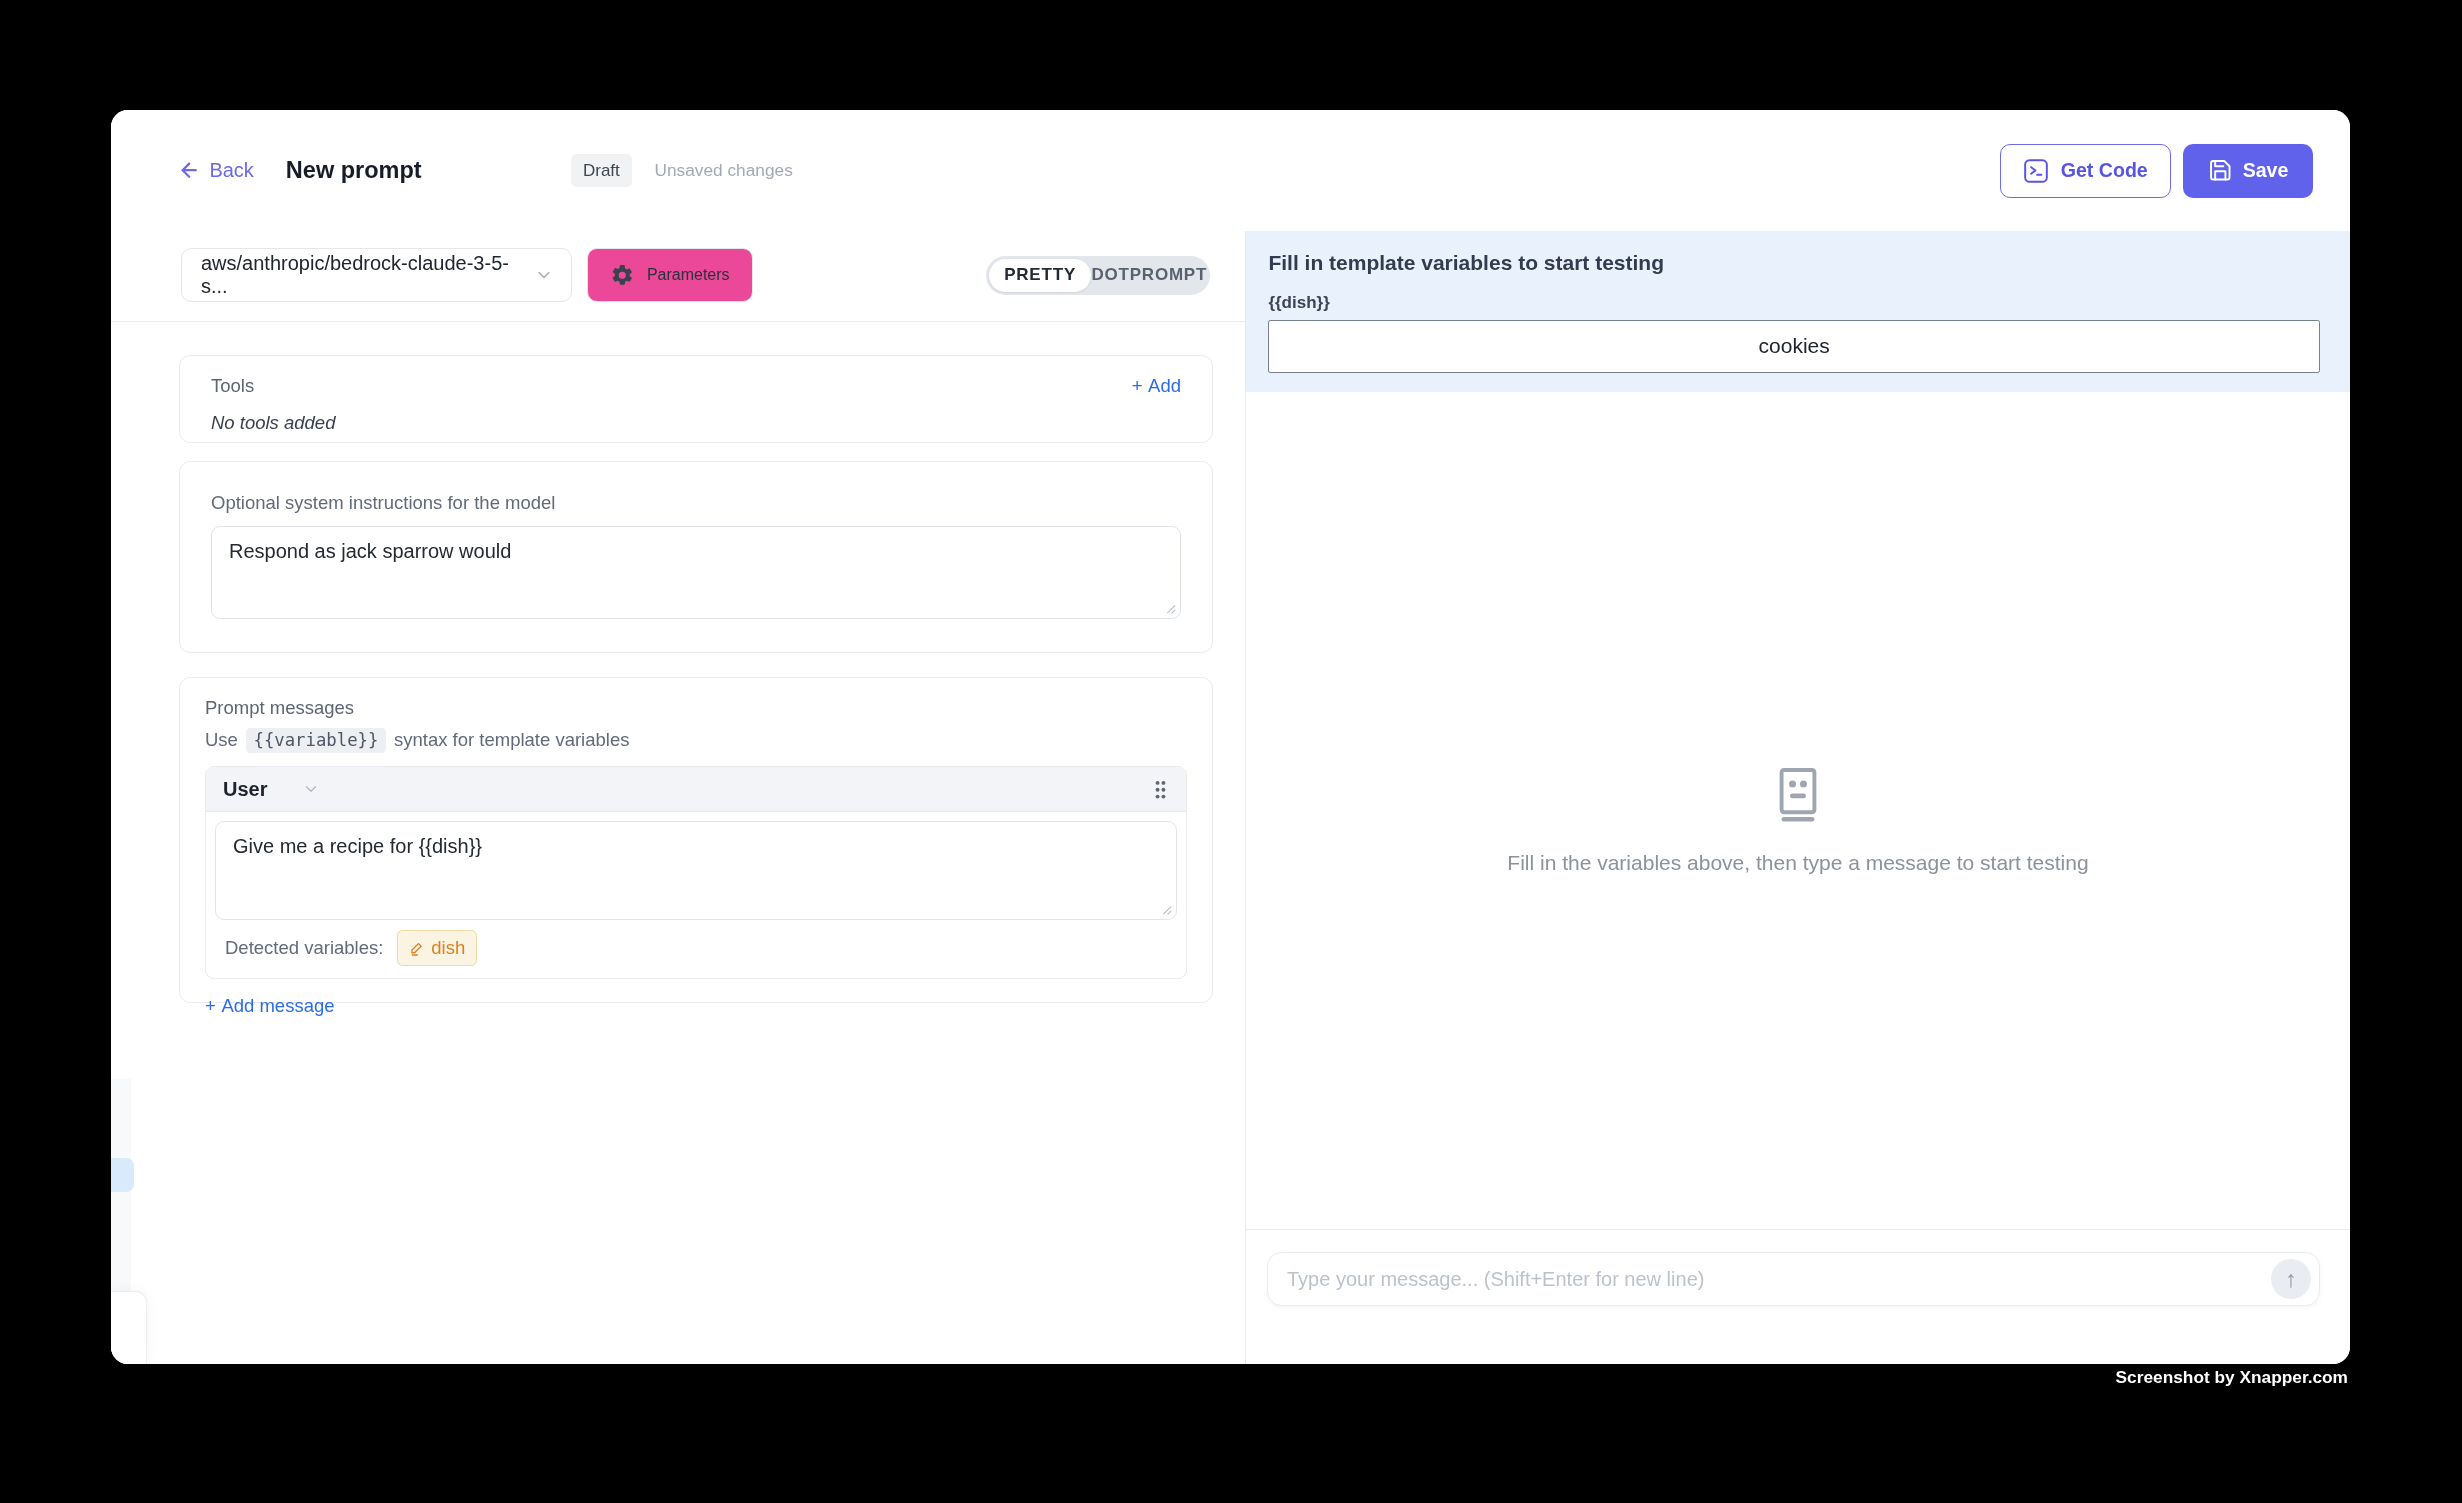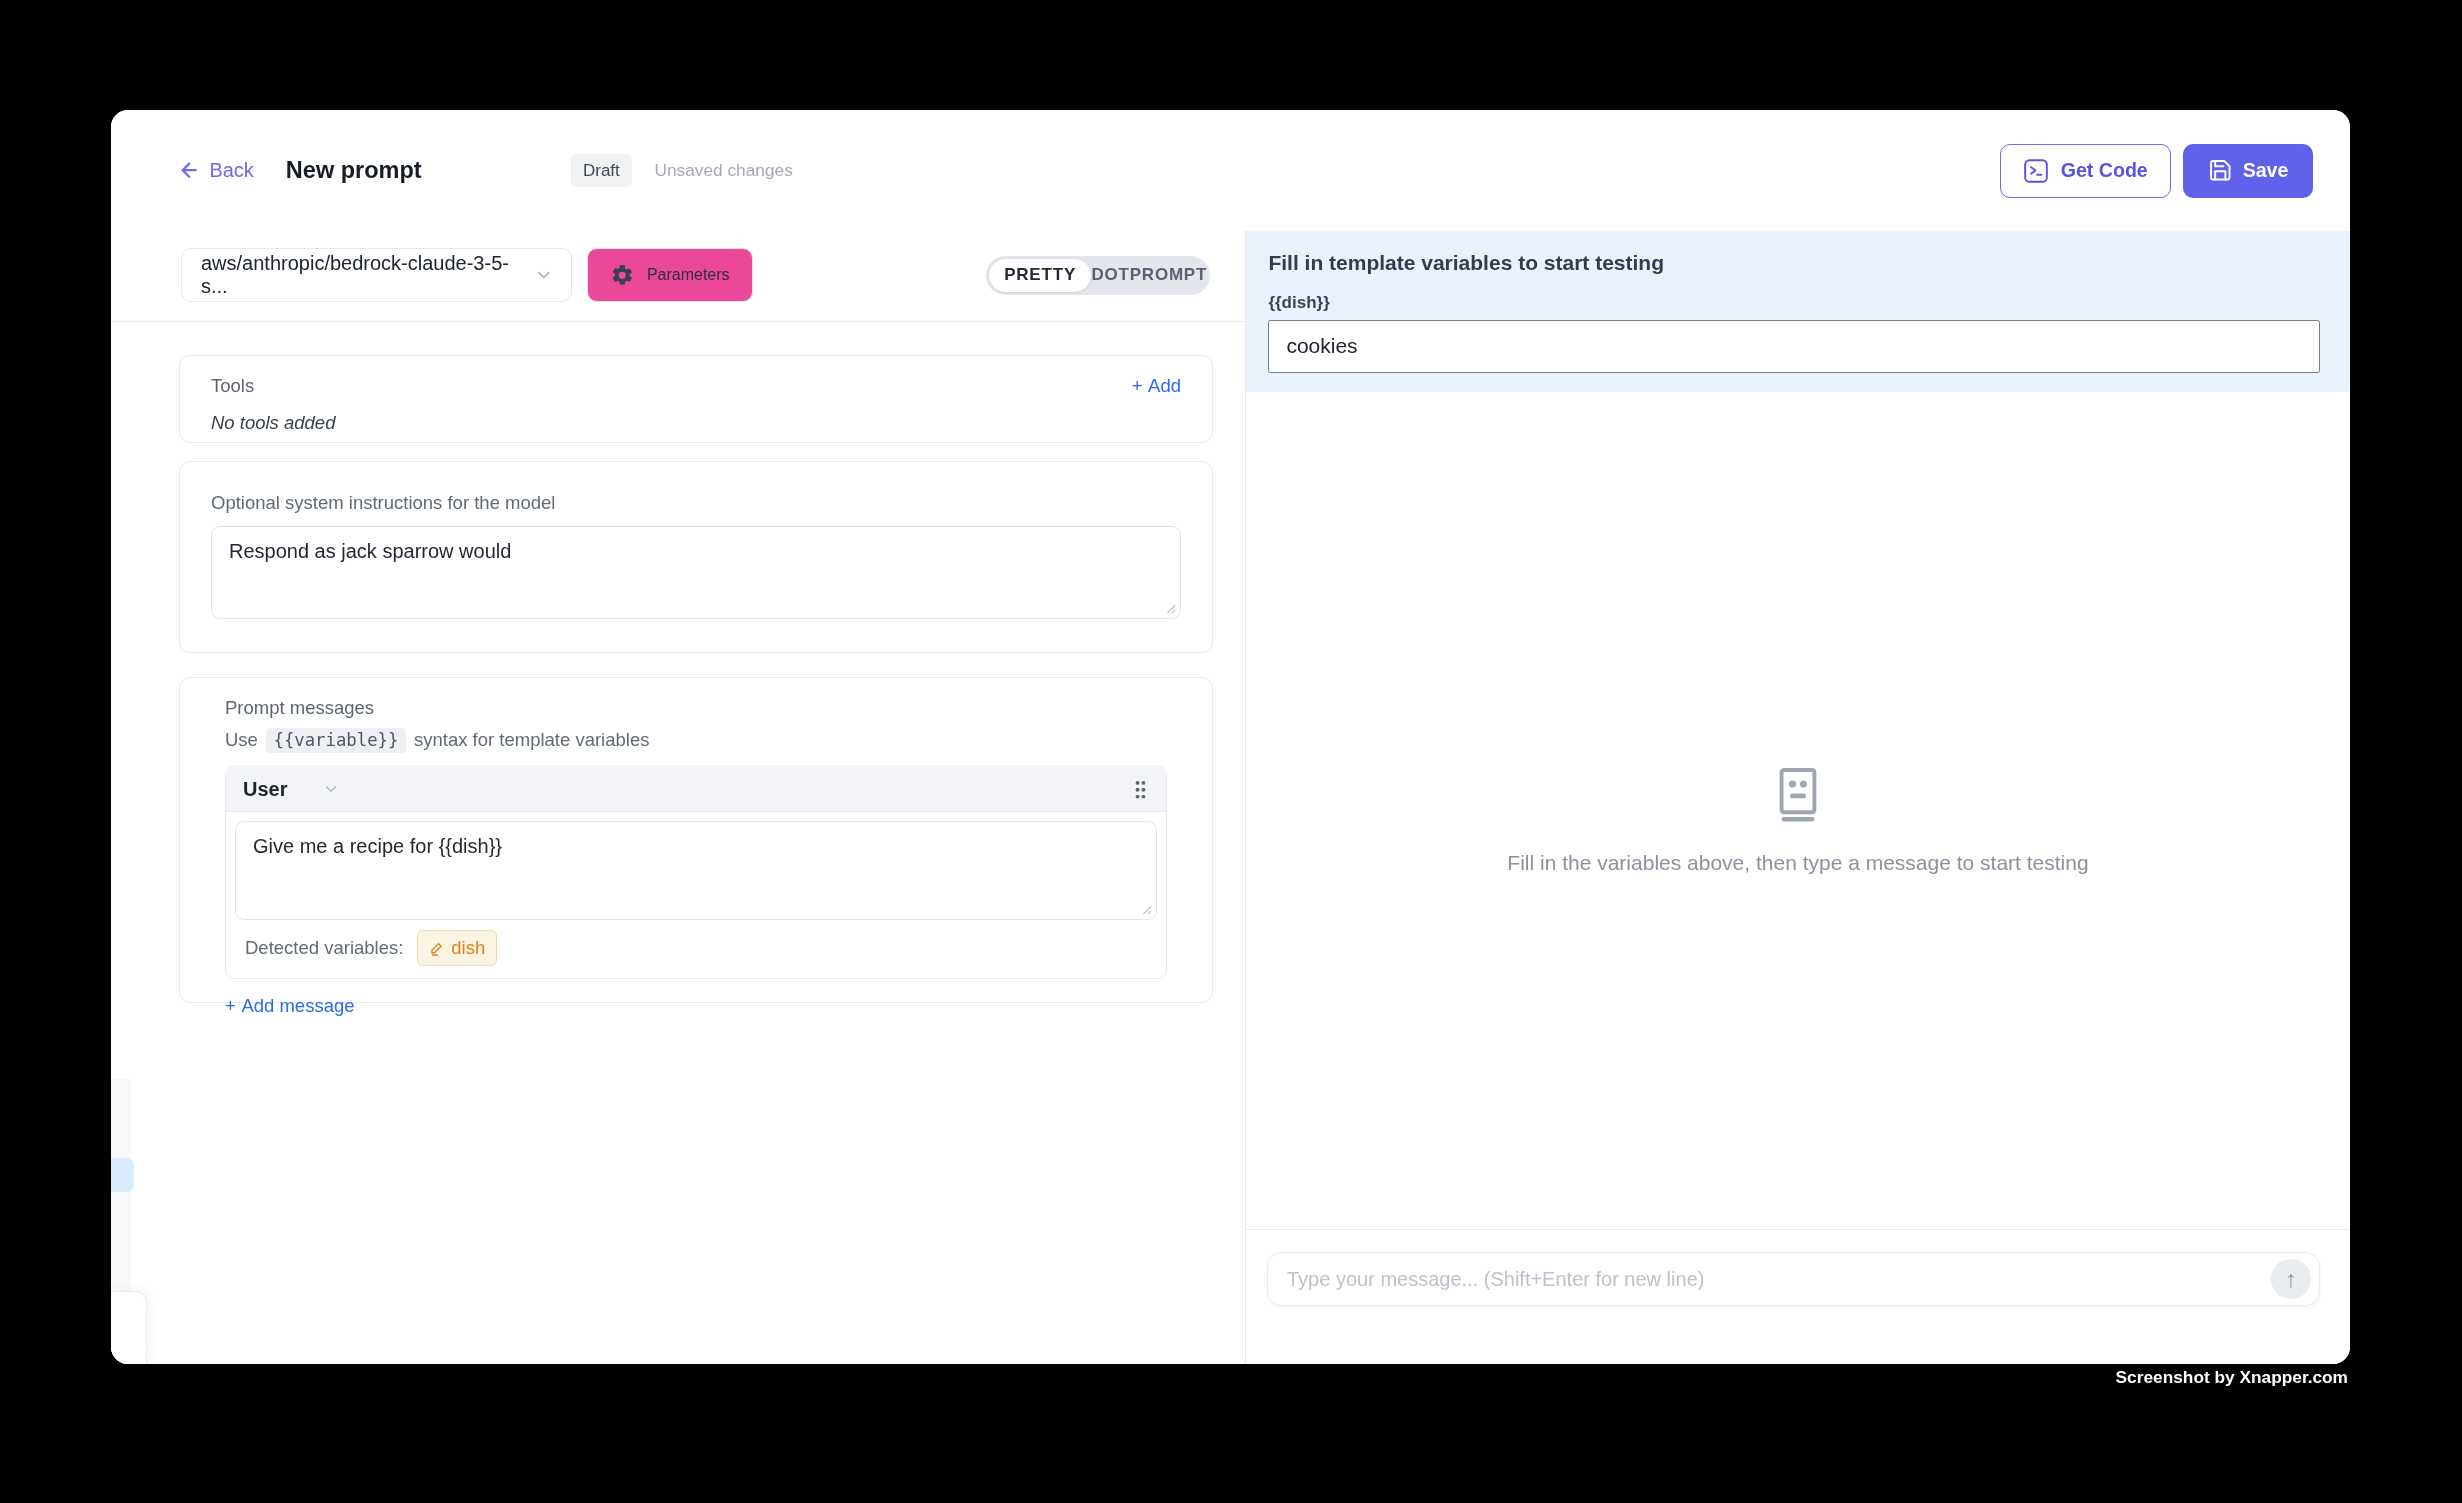--- a/index.html
+++ b/index.html
@@ -38,40 +38,40 @@
   .tools-top { display:flex; align-items:center; justify-content:space-between; }
   .tools-empty { margin-top:14.6px; font-size:18.5px; color:#3a414e;font-style:italic; }
 
   .dev-card { margin-top:18px; height:192px; padding:19px 31px; }
   .hint { margin-top:11.2px; font-size:18.5px; color:#626a79; }
   .ta-wrap { position:relative; margin-top:12.3px; }
   textarea.ta { width:100%; border:1.1px solid #e0e3e8; border-radius:9px; padding:12.3px 17px; font-size:20px; color:#242932; font-family:"Liberation Sans", sans-serif; resize:none; outline:none; display:block; }
   .dev-ta { height:93px; }
   .resize-glyph { position:absolute; right:4.5px; bottom:5.6px; }
 
-  .prompt-card { margin-top:23.5px; height:326px; padding:19px 45px; }
+  .prompt-card { margin-top:23.5px; height:326px; padding:19px 25px; }
   .hint-row { margin-top:9px; display:flex; align-items:center; gap:7.8px; font-size:18.5px; color:#626a79; }
   .code-chip { font-family:"DejaVu Sans Mono", monospace; font-size:17.3px; background:#edeff2; color:#4d5765; border-radius:4.5px; padding:2.8px 7.8px; }
   .msg-block { margin-top:13.4px; border:1.1px solid #e8eaee; border-radius:9px; overflow:hidden; }
   .msg-header { height:45px; background:#f2f4f7; border-bottom:1.1px solid #e8eaee; display:flex; align-items:center; padding:0 17px; }
   .role-select { display:flex; align-items:center; gap:35px; font-size:20px; font-weight:600; color:#1d222c; cursor:pointer; }
   .drag-handle { margin-left:auto; cursor:grab; display:flex; }
   .msg-body { padding:9px 9px 0 9px; }
   .msg-ta { height:99px; border-radius:7.8px; }
   .detected-row { display:flex; align-items:center; gap:13.4px; padding:10px 9px 12.3px 10px; }
   .detected-label { font-size:18.5px; color:#626a79; }
   .var-badge { display:inline-flex; align-items:center; gap:6.7px; padding:5.6px 11.2px; background:#fcf4e3; border:1.1px solid #f2d9a6; border-radius:5.6px; color:#d9821f; font-size:18.5px; cursor:pointer; }
   .add-message { margin-top:15.7px; }
 
   
   .right-panel { position:absolute; top:121px; left:1134px; right:0; bottom:0; background:#fff; border-left:1.1px solid #e7e9ec; }
   .tester-vars { position:absolute; top:0; left:0; right:0; height:161px; background:#e9f1fc; padding:20px 30px 0 22.4px; }
   .tester-title { font-size:21px; font-weight:700; color:#313c4e; }
   .var-label { margin-top:18px; font-size:17px; font-weight:700; color:#3a4456; }
-  .var-input { margin-top:6.7px; width:100%; height:53px; border:1.1px solid #76808d; border-radius:2.2px; background:#fff; font-size:21px; color:#20252e; padding:0 17px; font-family:"Liberation Sans", sans-serif; outline:none; }
+  .var-input { margin-top:6.7px; width:100%; height:53px; border:1.1px solid #76808d; border-radius:2.2px; background:#fff; font-size:21px; color:#20252e; padding:0 17px; font-family:"Liberation Sans", sans-serif; outline:none;text-align:center; }
 
   .bot-icon { position:absolute; top:536px; left:50%; transform:translateX(-50%); }
   .empty-text { position:absolute; top:620px; left:0; right:0; text-align:center; font-size:21px; color:#8b929d; }
 
   .chat-divider { position:absolute; top:998px; left:0; right:0; height:1.1px; background:#e9ebee; }
   .chat-input-row { position:absolute; top:1021px; left:21px; right:30px; height:54px; border:1.1px solid #e9ebee; border-radius:14.6px; background:#fff; display:flex; align-items:center; padding:0 7.8px 0 19px; box-shadow:0 1.1px 4.5px rgba(0,0,0,.04); }
   .chat-input { flex:1; border:none; outline:none; font-size:20px; color:#20252e; font-family:"Liberation Sans", sans-serif; background:transparent; }
   .chat-input::placeholder { color:#bcc2cb; }
   .send-btn { width:40px; height:40px; border-radius:50%; background:#e9ecf0; border:none; color:#9098a3; font-size:23.5px; display:flex; align-items:center; justify-content:center; cursor:pointer; }
 

